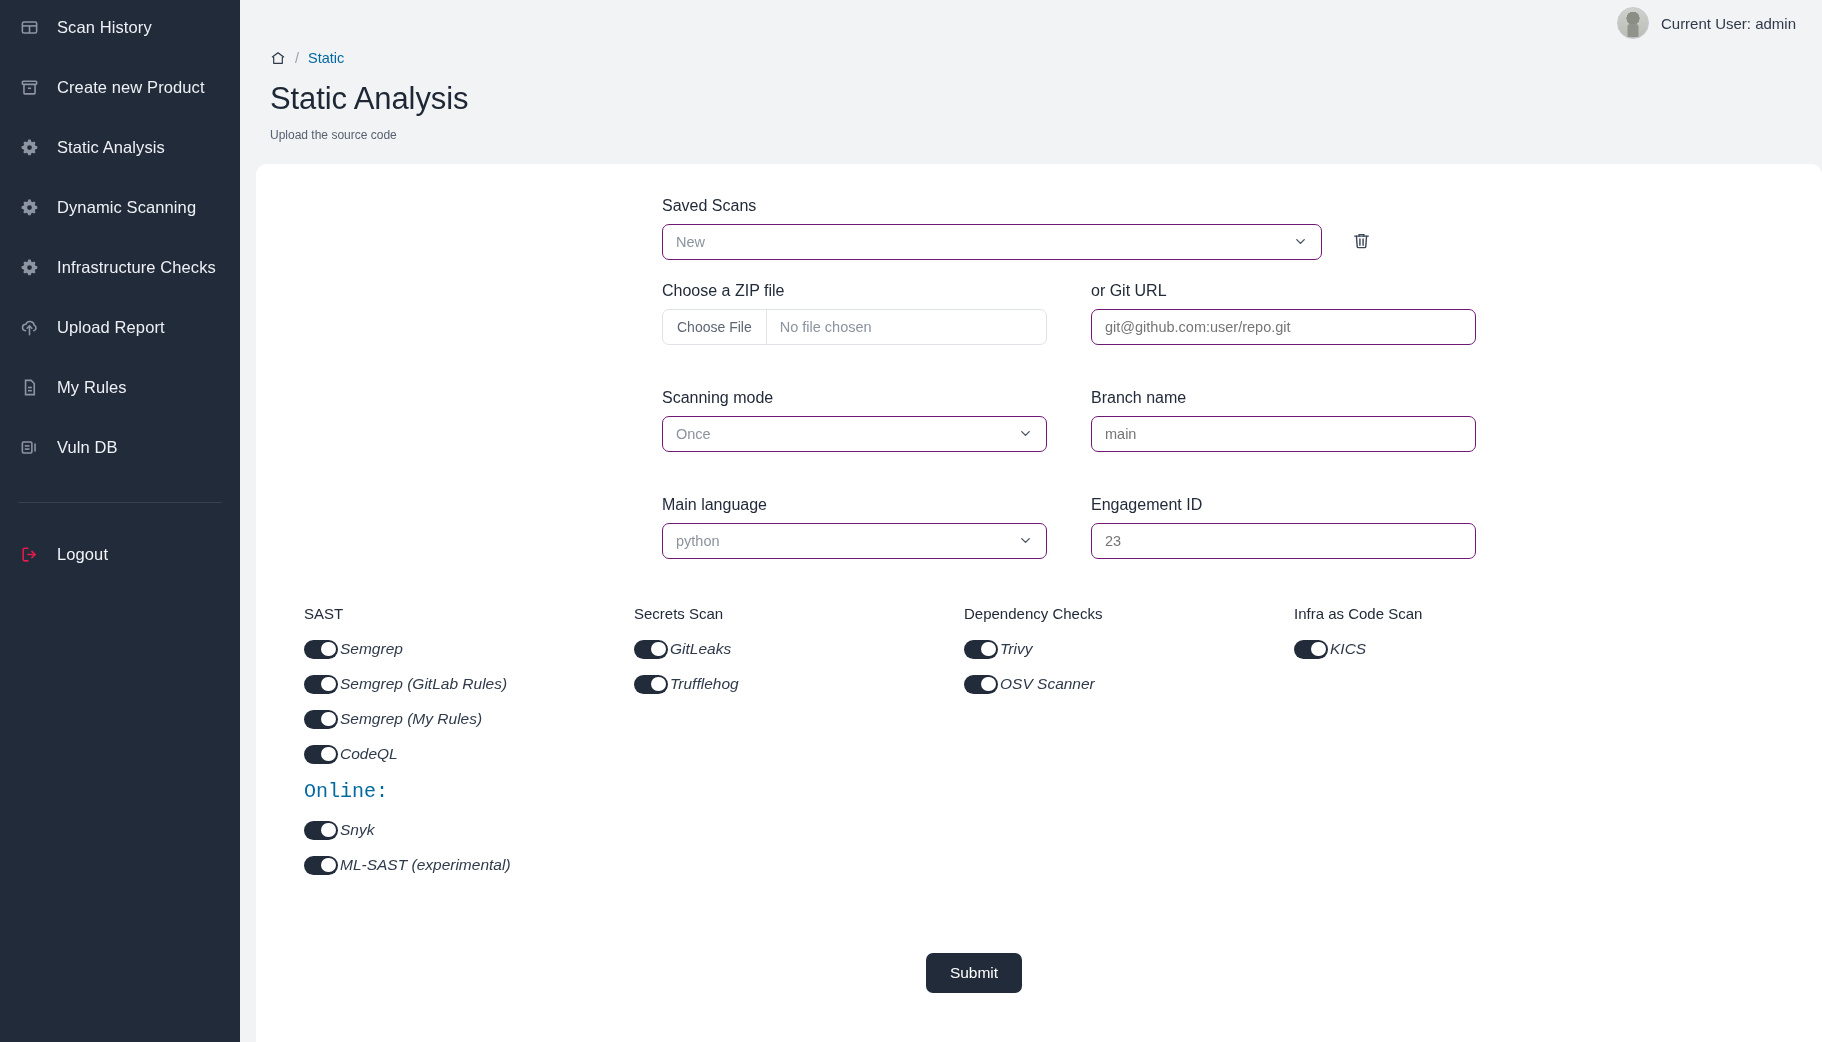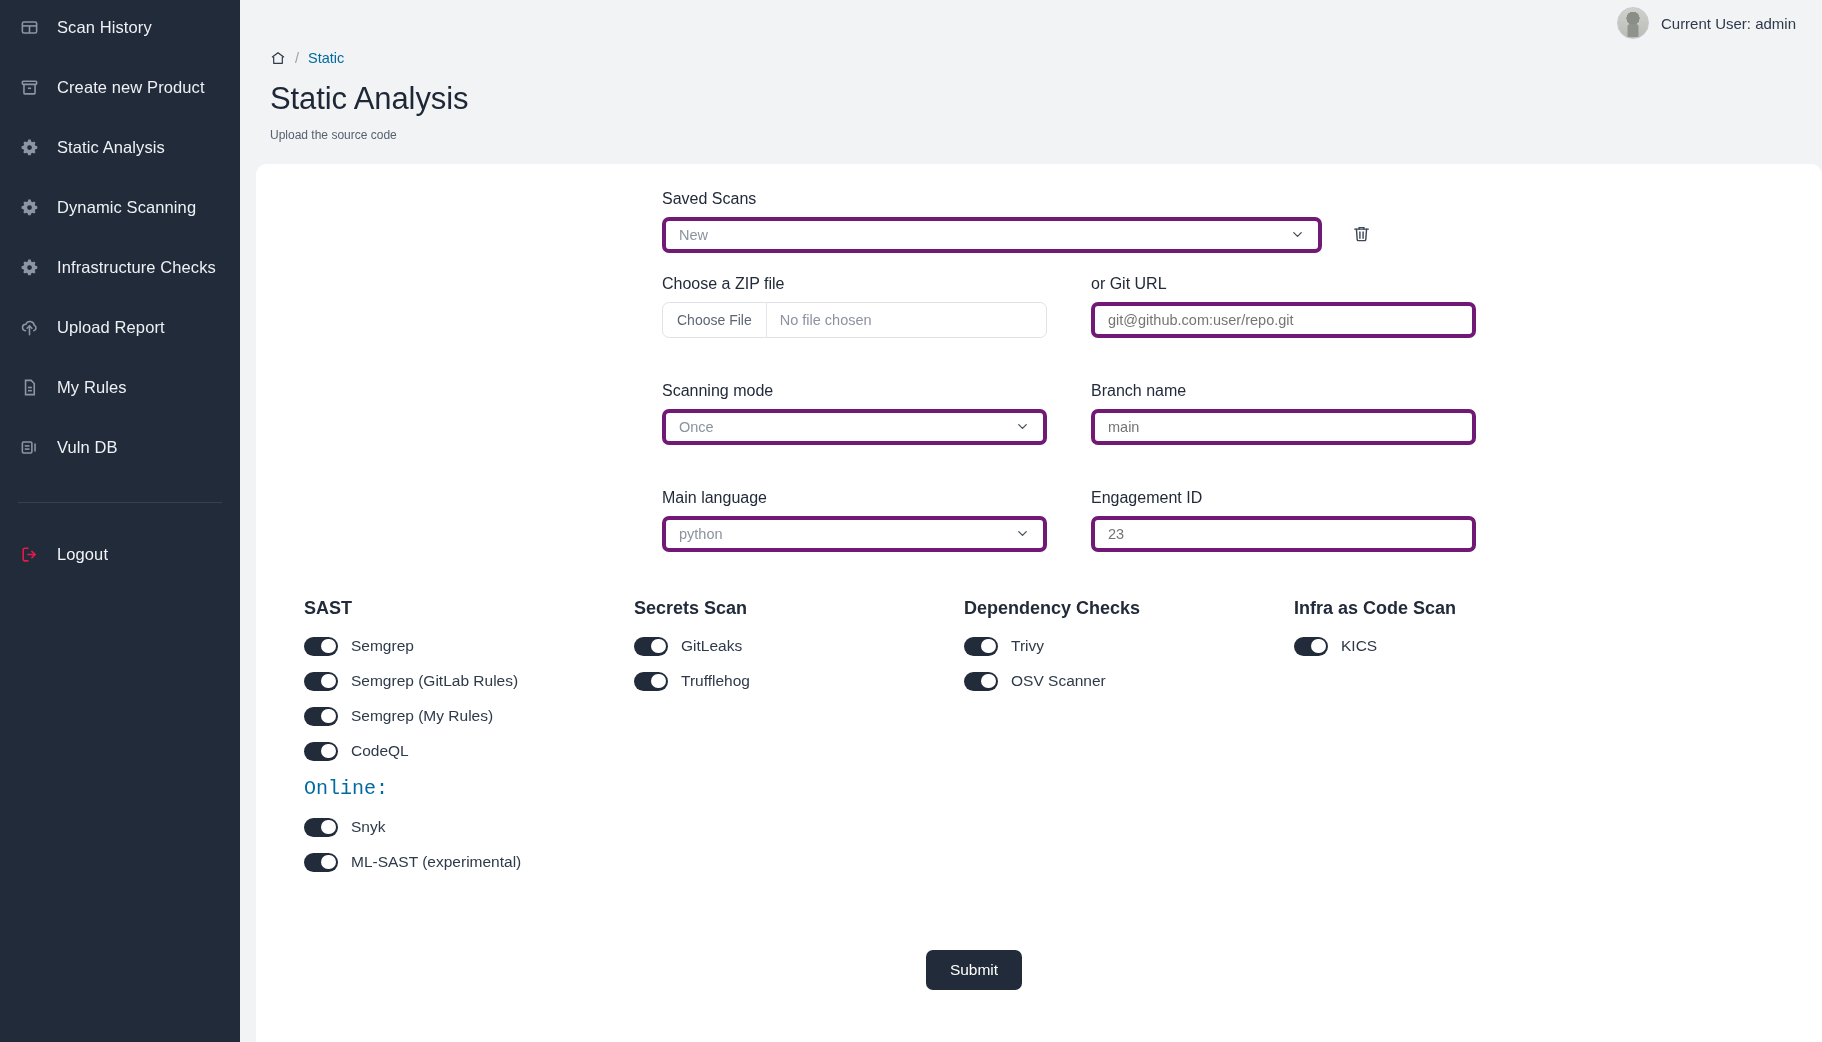--- a/index.html
+++ b/index.html
@@ -143,40 +143,40 @@
   .page-sub {
     font-size: 12px;
     color: #566170;
   }
 
   .card {
     background: #ffffff;
     border-radius: 11px 11px 0 0;
     margin: 0 0 0 16px;
     flex: 1;
-    padding: 26px 36px 0 26px;
+    padding: 33px 36px 0 26px;
     position: relative;
     overflow: hidden;
   }
 
   
   .form-wrap {
     width: 1000px;
     margin-left: 380px;
     position: relative;
   }
   .field-label {
     font-size: 16px;
     color: #222b3a;
     margin-bottom: 9px;
     display: block;
   }
   .ctrl {
     height: 36px;
-    border: 4px solid #701a75;
+    border: 1px solid #701a75;
     border-radius: 7px;
     background: #fff;
     font-size: 14.5px;
     color: #8b939e;
     display: flex;
     align-items: center;
     padding: 0 13px;
     width: 100%;
     font-family: "Liberation Sans", sans-serif;
     cursor: pointer;
@@ -237,31 +237,31 @@
   }
 
   
   .toggle-area {
     display: grid;
     grid-template-columns: 330px 330px 330px 330px;
     margin-top: 46px;
     padding-left: 22px;
   }
   .tg-head {
-    font-size: 18px;
+    font-size: 15px;
     color: #222b3a;
     margin-bottom: 18px;
-    font-weight: bold;
   }
   .tg-row {
     display: flex;
     align-items: center;
-    gap: 13px;
+    gap: 2px;
     margin-bottom: 16px;
     cursor: pointer;
+    font-style: italic;
   }
   .switch {
     width: 34px;
     height: 19px;
     border-radius: 10px;
     background: #222b3a;
     position: relative;
     flex: none;
   }
   .switch::after {

